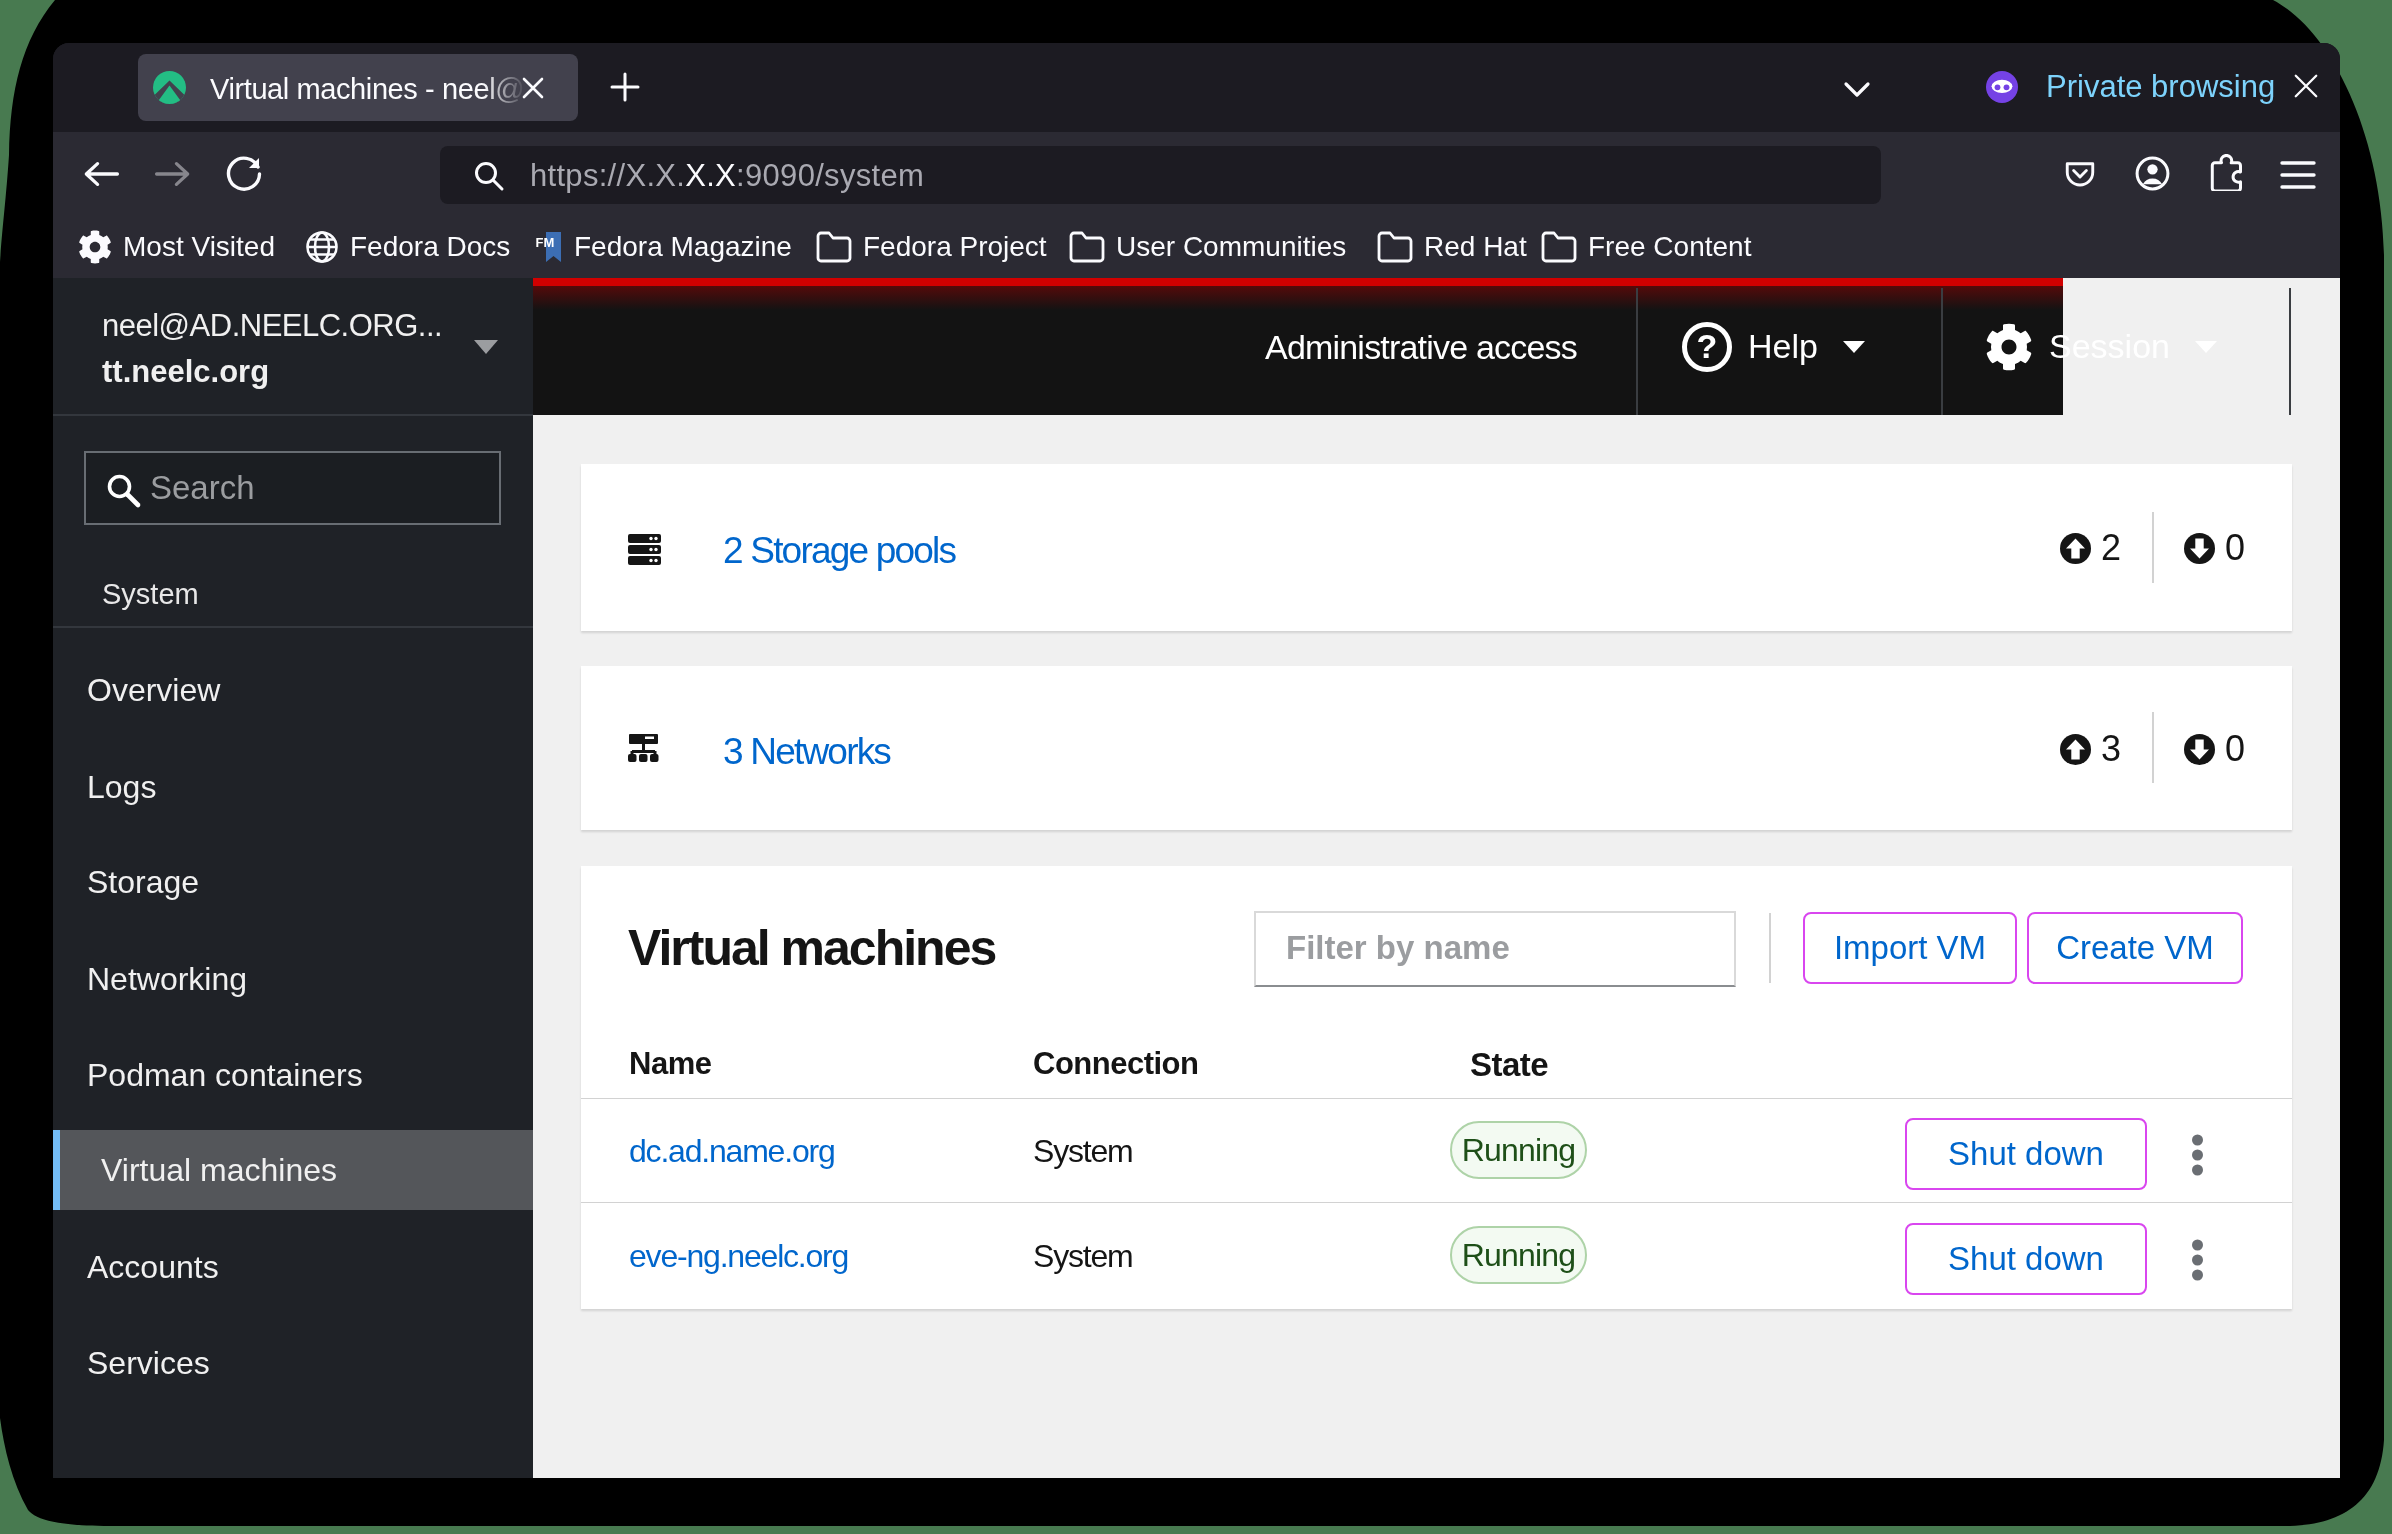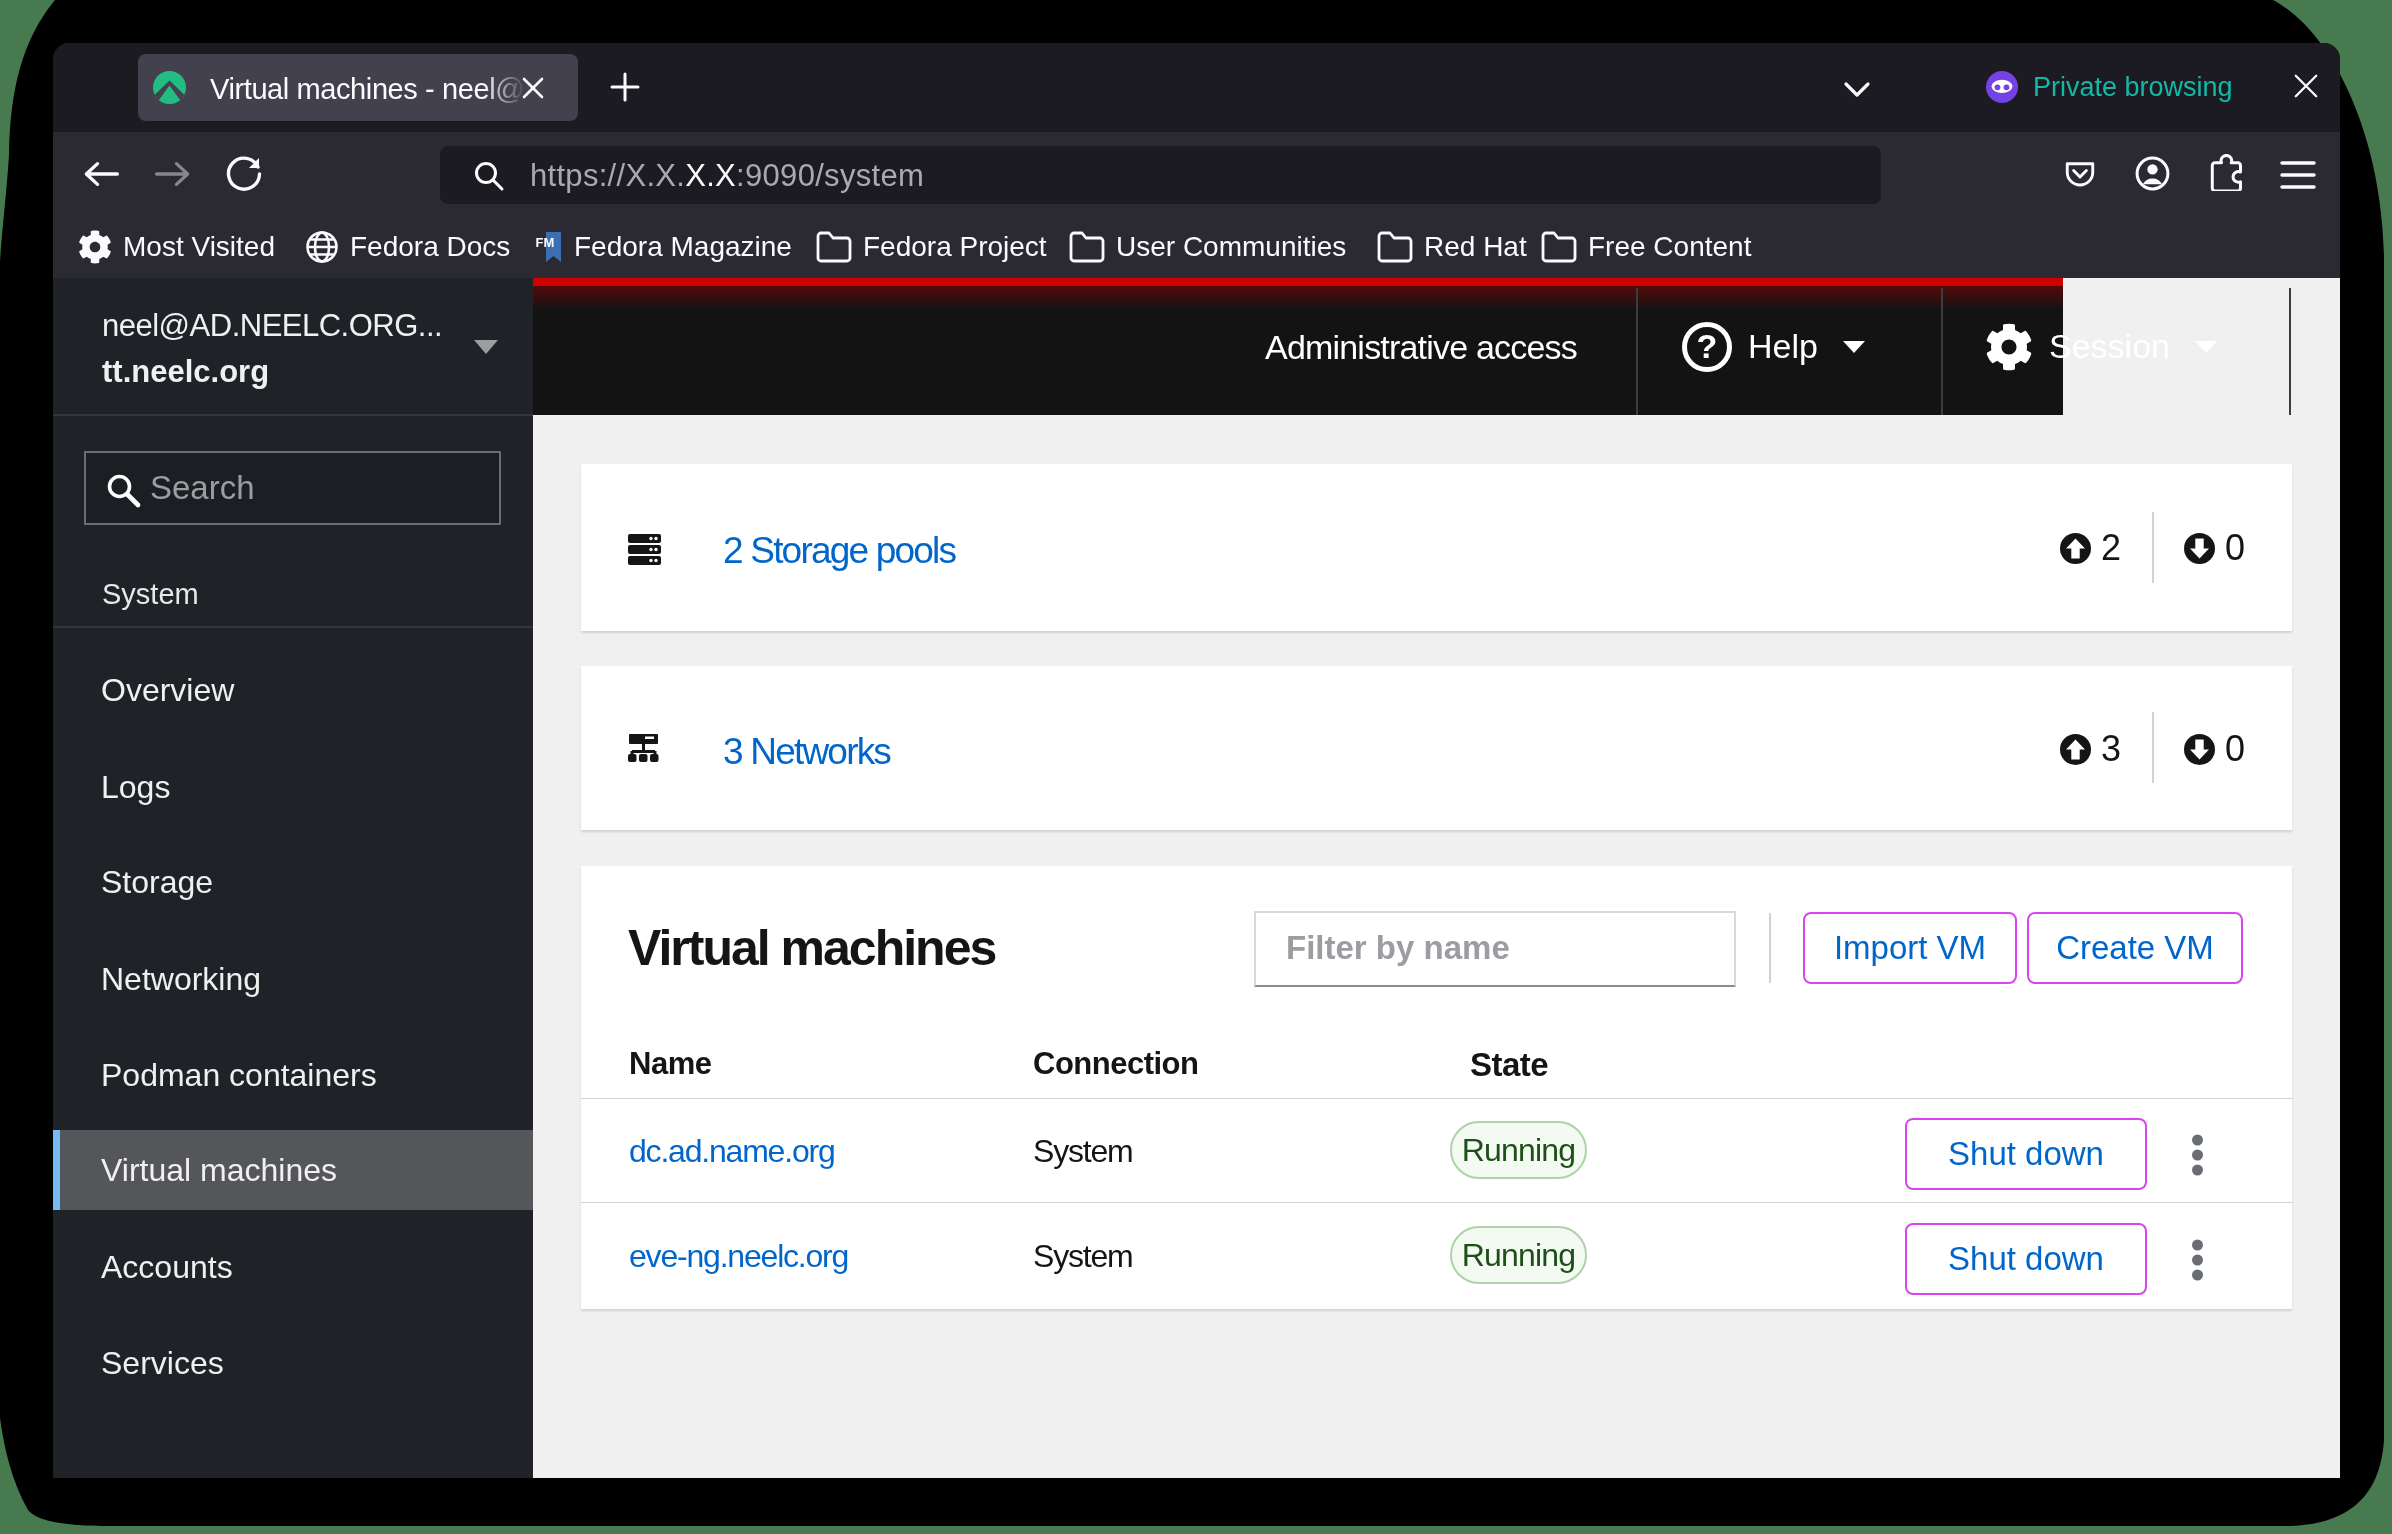--- a/index.html
+++ b/index.html
@@ -12,21 +12,21 @@
   
   #tabbar { position:absolute; left:0; top:0; width:100%; height:89px; background:#1c1b22; }
   #tab { position:absolute; left:85px; top:11px; width:440px; height:67px; background:#42414d; border-radius:8px; }
   #tabtitle { position:absolute; left:72px; top:19px; width:322px; font-size:29px; letter-spacing:-0.4px; color:#fbfbfe; white-space:nowrap; overflow:hidden;
       -webkit-mask-image:linear-gradient(90deg,#000 85%,transparent 98%); }
   #tabclose { position:absolute; right:28px; top:17px; width:34px; height:34px; }
   .xline { stroke:#fbfbfe; stroke-width:2.6; fill:none; stroke-linecap:round; }
   #newtab { position:absolute; left:552px; top:24px; width:40px; height:40px; color:#fbfbfe; }
   #tablist-chevron { position:absolute; left:1786px; top:28px; }
   #private { position:absolute; left:1933px; top:20px; height:48px; display:flex; align-items:center; }
-  #private .txt { color:#14b8a6; font-size:27px; margin-left:15px; }
+  #private .txt { color:#7dd3fc; font-size:31px; margin-left:28px; }
   #winclose { position:absolute; left:2237px; top:27px; }
   
   #navbar { position:absolute; left:0; top:89px; width:100%; height:84px; background:#2b2a33; }
   #urlbar { position:absolute; left:387px; top:14px; width:1441px; height:58px; background:#1c1b22; border-radius:8px; }
   #urltext { position:absolute; left:90px; top:12px; font-size:31px; color:#a9a9b1; letter-spacing:0.3px; }
   #urltext b { color:#fbfbfe; font-weight:normal; }
   .navic { position:absolute; top:0; color:#fbfbfe; }
   
   #bookmarks { position:absolute; left:0; top:173px; width:100%; height:62px; background:#2b2a33; }
   .bm { position:absolute; top:0; height:62px; display:flex; align-items:center; color:#fbfbfe; font-size:28px; }
@@ -34,21 +34,21 @@
   
   #cockpit { position:absolute; left:0; top:235px; width:2287px; height:1200px; background:#f0f0f0; }
   #sidebar { position:absolute; left:0; top:0; width:480px; height:1200px; background:#1f2227; }
   #sbuser { position:absolute; left:49px; top:30px; width:360px; font-size:31px; letter-spacing:-0.5px; color:#f0f0f0; white-space:nowrap; }
   #sbhost { position:absolute; left:49px; top:76px; font-size:31px; font-weight:bold; color:#f0f0f0; }
   #sbcaret { position:absolute; left:419px; top:60px; }
   .sep { background:#33373d; }
   #srch { position:absolute; left:31px; top:173px; width:417px; height:74px; background:#1b1e22; border:2px solid #686d73; }
   #srch .ph { position:absolute; left:64px; top:16px; font-size:33px; color:#9b9da0; }
   #syslabel { position:absolute; left:49px; top:300px; font-size:29px; color:#e8e8e8; }
-  .nav { position:absolute; left:0; width:480px; height:80px; line-height:80px; color:#f0f0f0; font-size:32px; padding-left:48px; }
+  .nav { position:absolute; left:0; width:480px; height:80px; line-height:80px; color:#f0f0f0; font-size:32px; padding-left:34px; }
   .nav.sel { background:#54565a; border-left:7px solid #73bcf7; padding-left:41px; }
   #masthead { position:absolute; left:480px; top:0; width:1530px; height:137px; background:#131313; }
   #redbar { position:absolute; left:0; top:0; width:100%; height:8px; background:#d10000; }
   #redfade { position:absolute; left:0; top:8px; width:100%; height:24px;
       background:linear-gradient(180deg, rgba(125,4,4,0.62), rgba(130,5,5,0)); }
   .mastsep { position:absolute; top:10px; width:2px; height:127px; background:#3a3d41; }
   #admintxt { position:absolute; left:732px; top:50px; font-size:34px; letter-spacing:-0.8px; color:#fff; }
   .mast-item { position:absolute; top:0; height:137px; display:flex; align-items:center; color:#fff; font-size:34px; }
   
   #content { position:absolute; left:480px; top:137px; width:1807px; height:1063px; background:#f0f0f0; }

